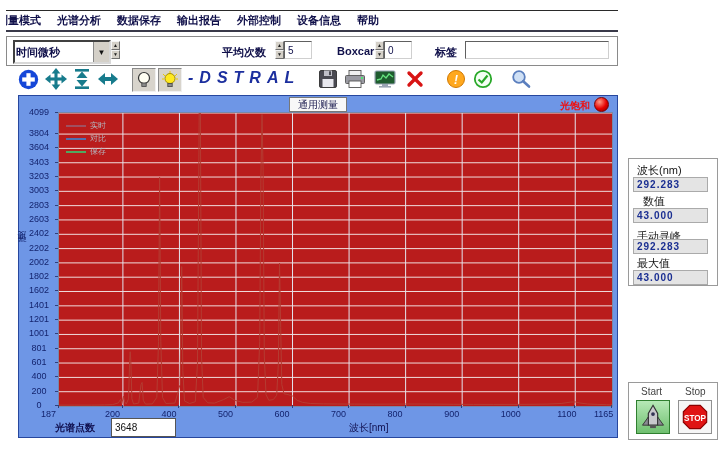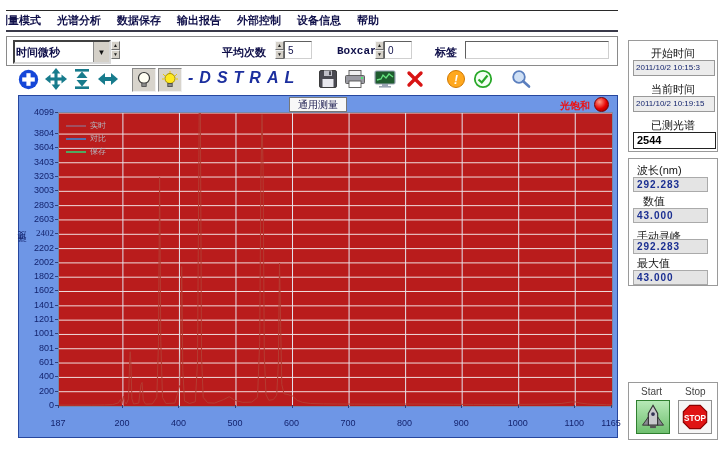--- a/index.html
+++ b/index.html
@@ -38,21 +38,21 @@
     display:flex;align-items:center;justify-content:center;font-size:8px;color:#111;
   }
   .spin{position:absolute;width:9px;height:18px;display:flex;flex-direction:column;}
   .spin span{flex:1;background:#d4d0c8;border:1px solid;border-color:#f4f4f4 #707070 #707070 #f4f4f4;
     font-size:5px;line-height:6px;text-align:center;color:#222;cursor:default;}
   .numfield{
     position:absolute;height:18px;border:1px solid;border-color:#606060 #cfcfcf #cfcfcf #606060;
     background:#fff;font-size:10px;color:#10104a;padding:0 0 0 3px;
     font-family:"Liberation Sans",sans-serif;box-sizing:border-box;
   }
-  .ctl-label{position:absolute;font-size:11px;font-weight:bold;color:#10104a;top:8px;font-family:Liberation Mono, monospace;}
+  .ctl-label{position:absolute;font-size:11px;font-weight:bold;color:#10104a;top:8px;}
 
   
   #toolbar{position:absolute;left:6px;top:66px;width:612px;height:28px;background:#fff;font-style:italic;}
   .tbtn{position:absolute;top:2px;width:22px;height:22px;display:flex;align-items:center;justify-content:center;cursor:pointer;}
   .tbtn.boxed{background:#d8d4cc;border:1px solid;border-color:#8a8a8a #f0f0f0 #f0f0f0 #8a8a8a;}
   #brand{
     position:absolute;left:182px;top:3px;font-size:16px;font-weight:bold;color:#1c2f9e;
     letter-spacing:6px;font-family:"Liberation Sans",sans-serif;white-space:nowrap;
   }
 
@@ -74,23 +74,23 @@
   }
   #plot{
     position:absolute;left:39px;top:16px;width:553px;height:293px;
     background:#b91c1c;border:1px solid #7888a8;box-sizing:content-box;
   }
   #spectrum-svg{position:absolute;inset:0;width:100%;height:100%;display:block;}
   #legend{position:absolute;left:7px;top:6px;z-index:4;}
   .legend-row{display:flex;align-items:center;height:13px;gap:4px;}
   .legend-line{width:20px;height:2px;}
   .legend-text{font-size:8px;color:#b4b4bc;}
-  .ytick{position:absolute;width:30px;left:5px;text-align:right;font-size:9px;color:#14246e;line-height:9px;}
+  .ytick{position:absolute;width:30px;left:5px;text-align:center;font-size:9px;color:#14246e;line-height:9px;}
   .ytick-mark{position:absolute;left:36px;width:3px;height:1px;background:#30407a;}
-  .xtick{position:absolute;width:34px;text-align:center;font-size:9px;color:#14246e;top:322px;}
+  .xtick{position:absolute;width:34px;text-align:left;font-size:9px;color:#14246e;top:313px;}
   .xtick-mark{position:absolute;top:309px;width:1px;height:3px;background:#30407a;}
   #ylabel{
     position:absolute;left:-3px;top:150px;font-size:9px;color:#14246e;
     writing-mode:vertical-rl;transform:rotate(180deg);letter-spacing:2px;
   }
   #bottomrow{position:absolute;left:0;top:322px;width:600px;height:18px;}
   #points-label{position:absolute;left:36px;top:3px;font-size:10px;color:#101050;font-weight:bold;}
   #points-field{
     position:absolute;left:92px;top:0;width:58px;height:15px;background:#fff;
     border:1px solid #555;font-size:10px;color:#111;padding-left:3px;box-sizing:content-box;
@@ -315,20 +315,25 @@
           </div>
           <div class="legend-row">
             <div class="legend-line" style="background: rgb(80, 168, 96);"></div>
             <span class="legend-text">保存</span>
           </div>
         </div>
     </div>
 
     <div id="ylabel">强度</div>
 
+    <div id="bottomrow">
+      <span id="points-label">光谱点数</span>
+      <input id="points-field" value="3648" style="">
+      <span id="xlabel">波长[nm]</span>
+    </div>
   <div class="ytick" style="top: 305px;">0</div>
       <div class="ytick-mark" style="top: 309px;"></div>
       <div class="ytick" style="top: 290.704px;">200</div>
       <div class="ytick-mark" style="top: 294.704px;"></div>
       <div class="ytick" style="top: 276.408px;">400</div>
       <div class="ytick-mark" style="top: 280.408px;"></div>
       <div class="ytick" style="top: 262.04px;">601</div>
       <div class="ytick-mark" style="top: 266.04px;"></div>
       <div class="ytick" style="top: 247.744px;">801</div>
       <div class="ytick-mark" style="top: 251.744px;"></div>
@@ -339,21 +344,21 @@
       <div class="ytick" style="top: 204.855px;">1401</div>
       <div class="ytick-mark" style="top: 208.855px;"></div>
       <div class="ytick" style="top: 190.488px;">1602</div>
       <div class="ytick-mark" style="top: 194.488px;"></div>
       <div class="ytick" style="top: 176.192px;">1802</div>
       <div class="ytick-mark" style="top: 180.192px;"></div>
       <div class="ytick" style="top: 161.895px;">2002</div>
       <div class="ytick-mark" style="top: 165.895px;"></div>
       <div class="ytick" style="top: 147.599px;">2202</div>
       <div class="ytick-mark" style="top: 151.599px;"></div>
-      <div class="ytick" style="top: 133.303px; font-family: Liberation Serif, serif;">2402</div>
+      <div class="ytick" style="top: 133.303px;">2402</div>
       <div class="ytick-mark" style="top: 137.303px;"></div>
       <div class="ytick" style="top: 118.935px;">2603</div>
       <div class="ytick-mark" style="top: 122.935px;"></div>
       <div class="ytick" style="top: 104.639px;">2803</div>
       <div class="ytick-mark" style="top: 108.639px;"></div>
       <div class="ytick" style="top: 90.343px;">3003</div>
       <div class="ytick-mark" style="top: 94.343px;"></div>
       <div class="ytick" style="top: 76.0468px;">3203</div>
       <div class="ytick-mark" style="top: 80.0468px;"></div>
       <div class="ytick" style="top: 61.7507px;">3403</div>
@@ -381,28 +386,20 @@
       <div class="xtick" style="left: 425.158px;">900</div>
       <div class="xtick-mark" style="left: 442.158px;"></div>
       <div class="xtick" style="left: 481.702px;">1000</div>
       <div class="xtick-mark" style="left: 498.702px;"></div>
       <div class="xtick" style="left: 538.246px;">1100</div>
       <div class="xtick-mark" style="left: 555.246px;"></div>
       <div class="xtick" style="left: 575px;">1165</div>
       <div class="xtick-mark" style="left: 592px;"></div>
     </div>
 
-  <div id="box1" class="rbox">
-    <div class="plabel" style="top:5px;">开始时间</div>
-    <div class="tsfield" style="top:19px;">2011/10/2 10:15:3</div>
-    <div class="plabel" style="top:41px;">当前时间</div>
-    <div class="tsfield" style="top:55px;">2011/10/2 10:19:15</div>
-    <div class="plabel" style="top:77px;">已测光谱</div>
-    <div id="count-field">2544</div>
-  </div>
 
   <div id="box2" class="rbox">
     <div class="plabel2" style="top:4px;">波长(nm)</div>
     <div class="valfield" style="top:18px;">292.283</div>
     <div class="plabel2" style="top:35px;left:14px;">数值</div>
     <div class="valfield" style="top:49px;">43.000</div>
     <div class="plabel2" style="top:70px;">手动寻峰</div>
     <div class="valfield" style="top:80px;">292.283</div>
     <div class="plabel2" style="top:97px;">最大值</div>
     <div class="valfield" style="top:111px;">43.000</div>

